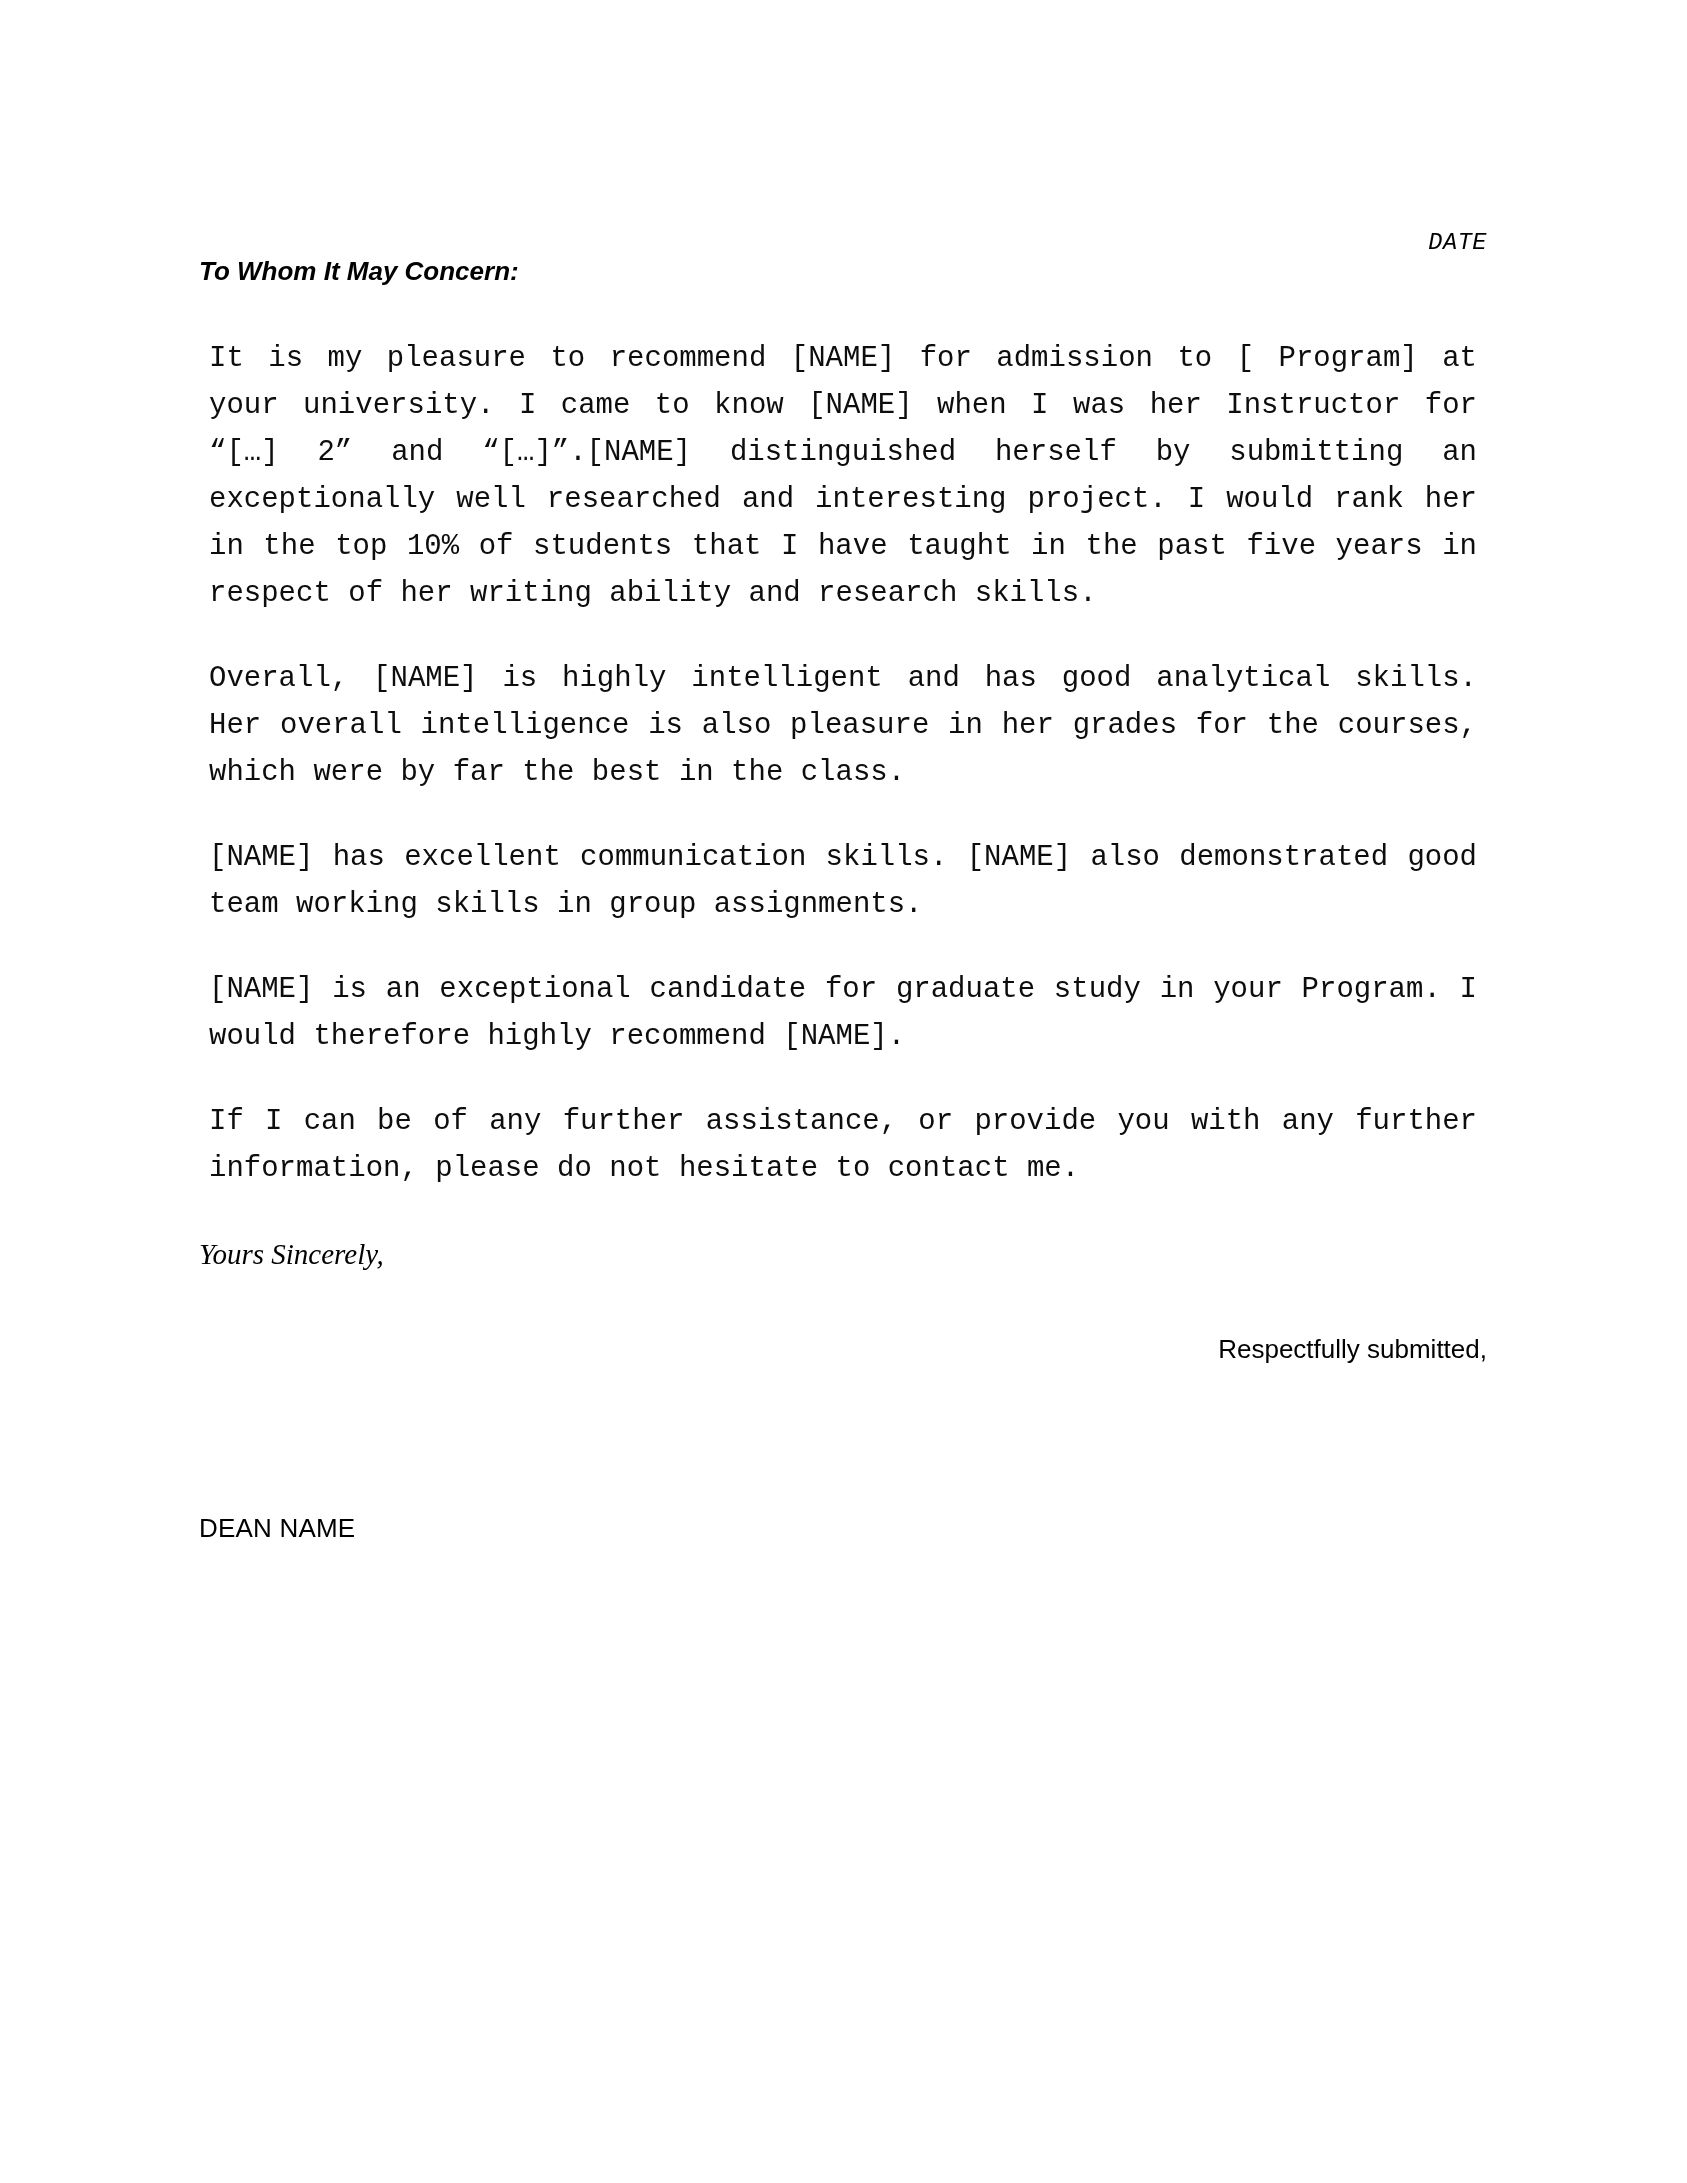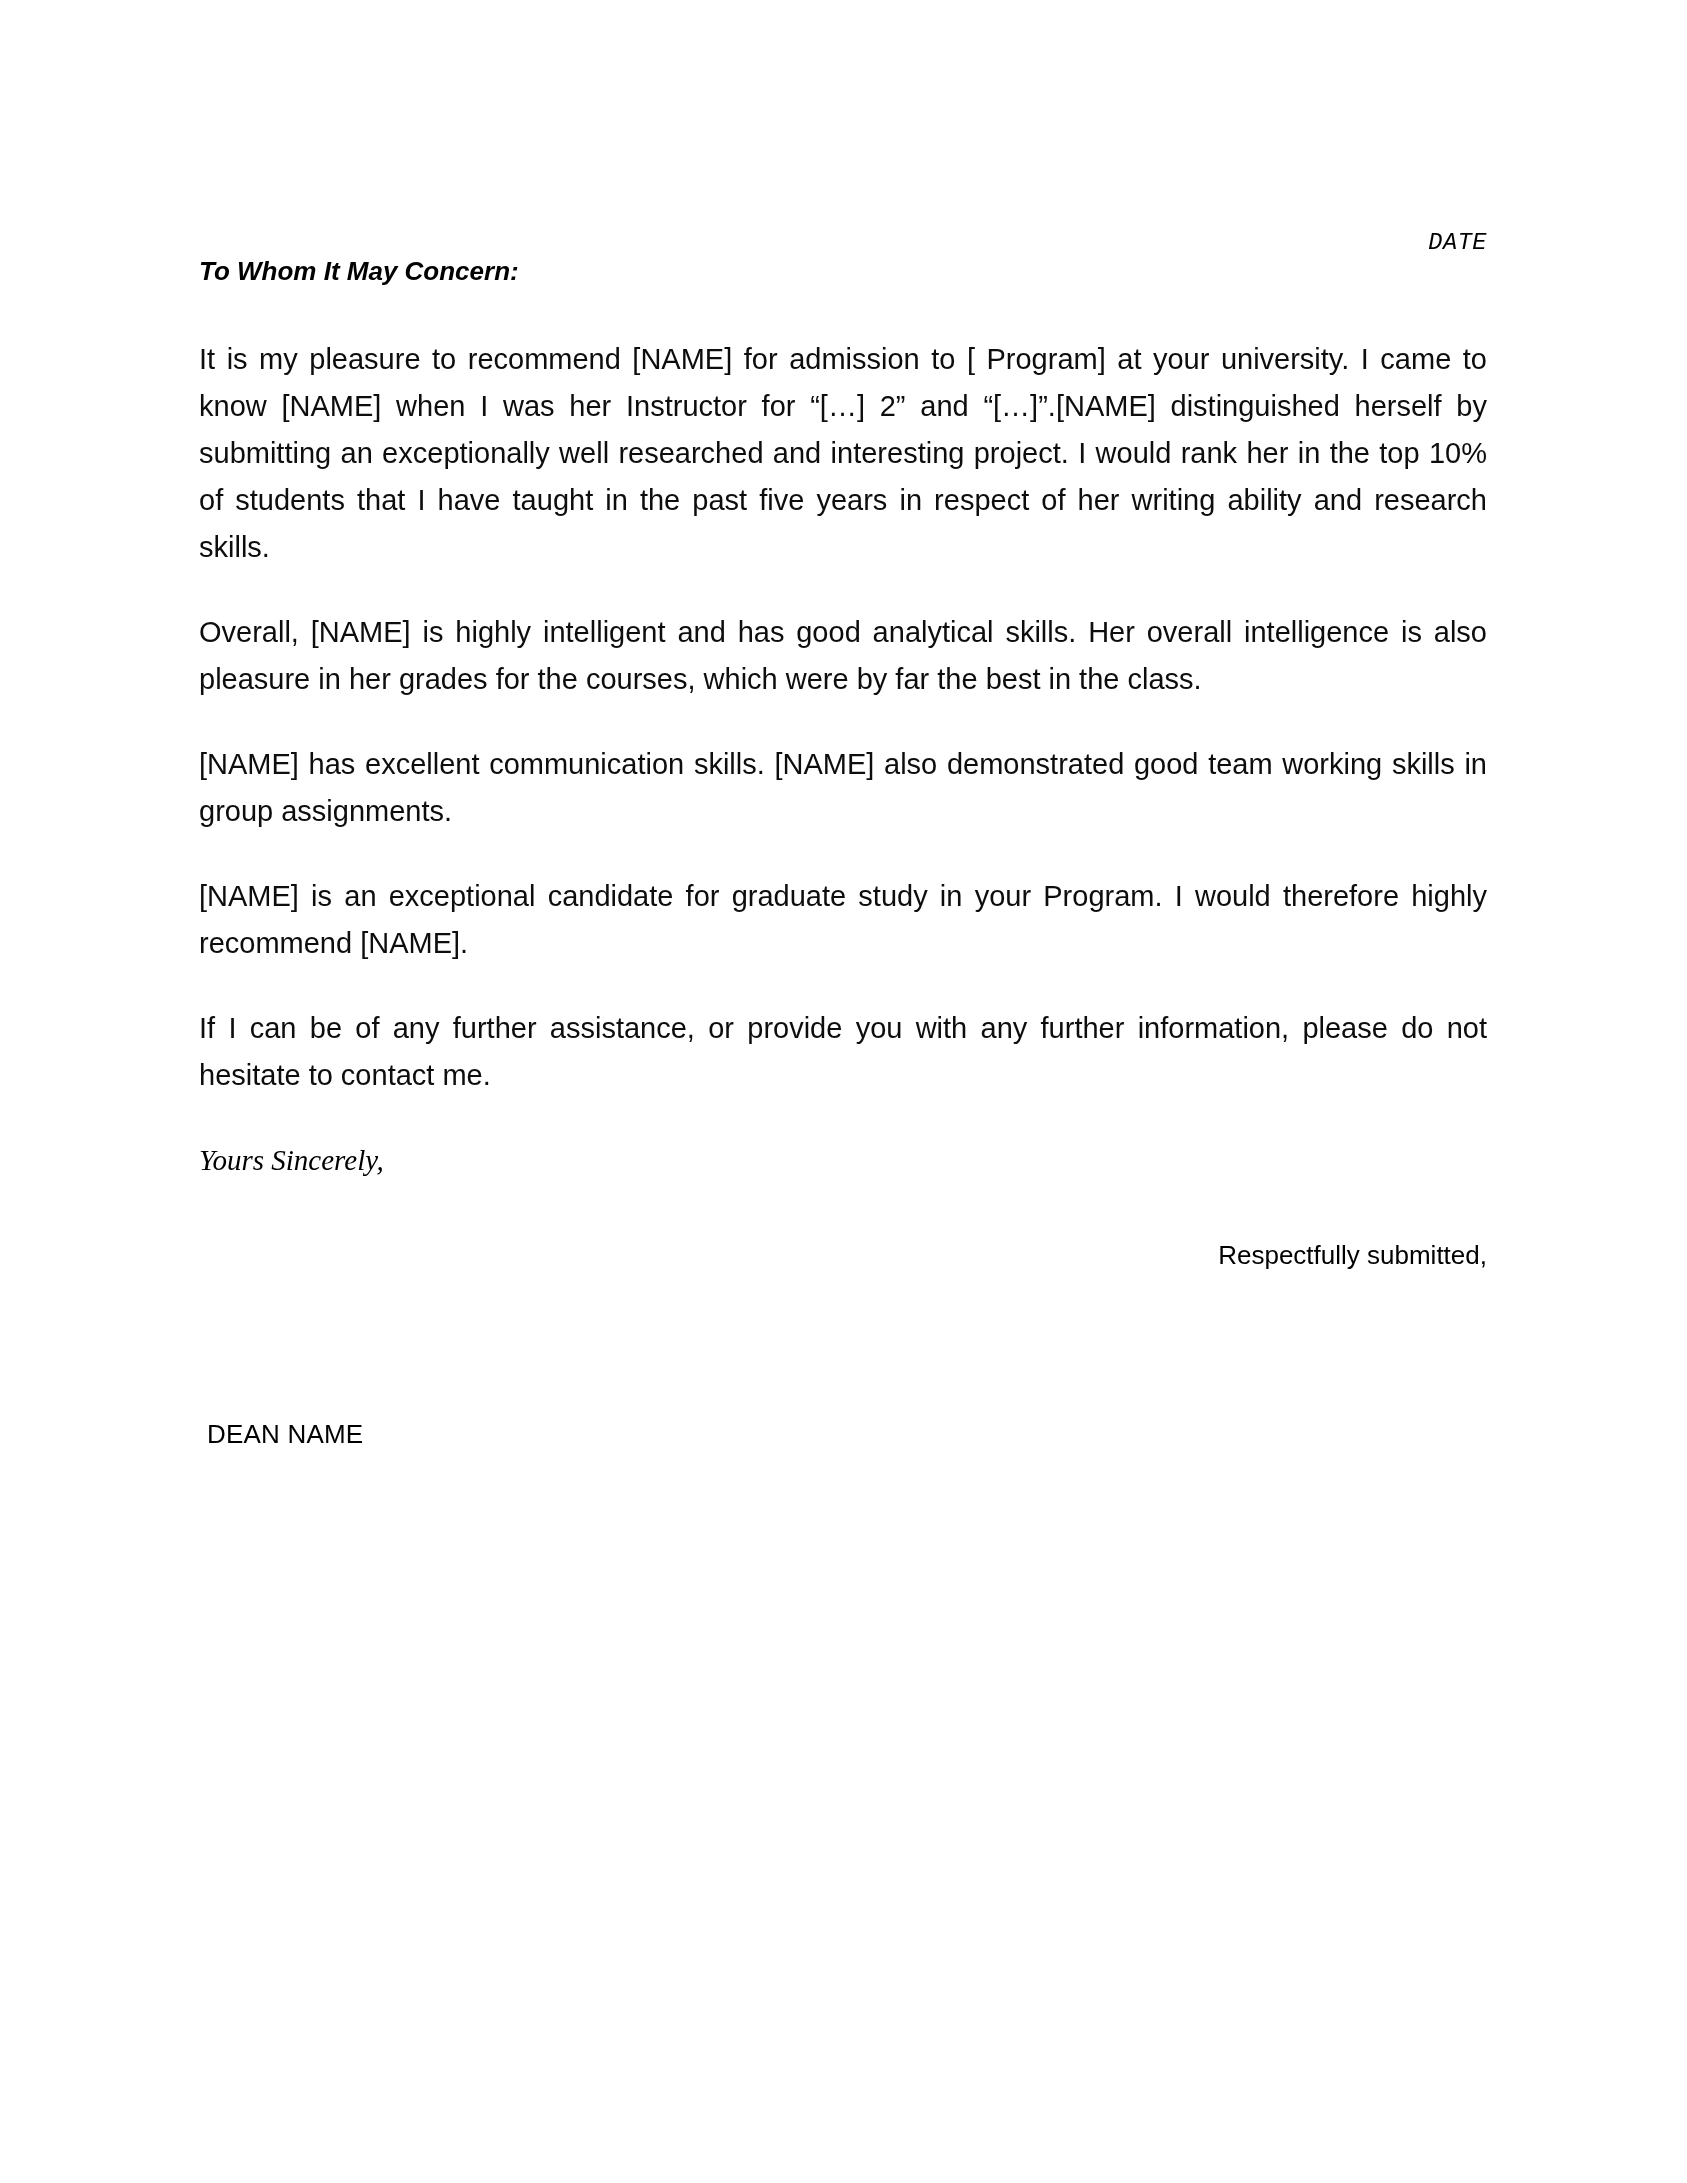--- a/index.html
+++ b/index.html
@@ -39,26 +39,26 @@
     margin-bottom: 0;
   }
   .salutation {
     font-family: "Liberation Sans", sans-serif;
     font-weight: bold;
     font-style: italic;
     font-size: 26px;
     margin-bottom: 0;
   }
   p.body-par {
-    font-family: Liberation Sans, sans-serif;
+    font-family: Liberation Mono, monospace;
     font-size: 29px;
     line-height: 1.62;
     text-align: justify;
     text-justify: inter-word;
-    margin: 0;
+    margin: 10px;
     margin-top: 38px;
     color: #0d0d0d;
   }
   p.body-par.first {
     margin-top: 49px;
   }
   .closing {
     font-family: "Liberation Serif", serif;
     font-size: 29px;
     line-height: 1.62;
@@ -71,21 +71,21 @@
     font-size: 26px;
     line-height: 1.5;
     margin: 0;
     margin-top: 52px;
     text-align: right;
   }
   .dean {
     font-family: "Liberation Sans", sans-serif;
     font-size: 26px;
     line-height: 1.5;
-    margin: 8px;
+    margin: 0;
     margin-top: 140px;
     letter-spacing: 0.2px;
   }
 </style>
 </head>
 <body>
 
 <div class="page">
   <div class="content">
 

